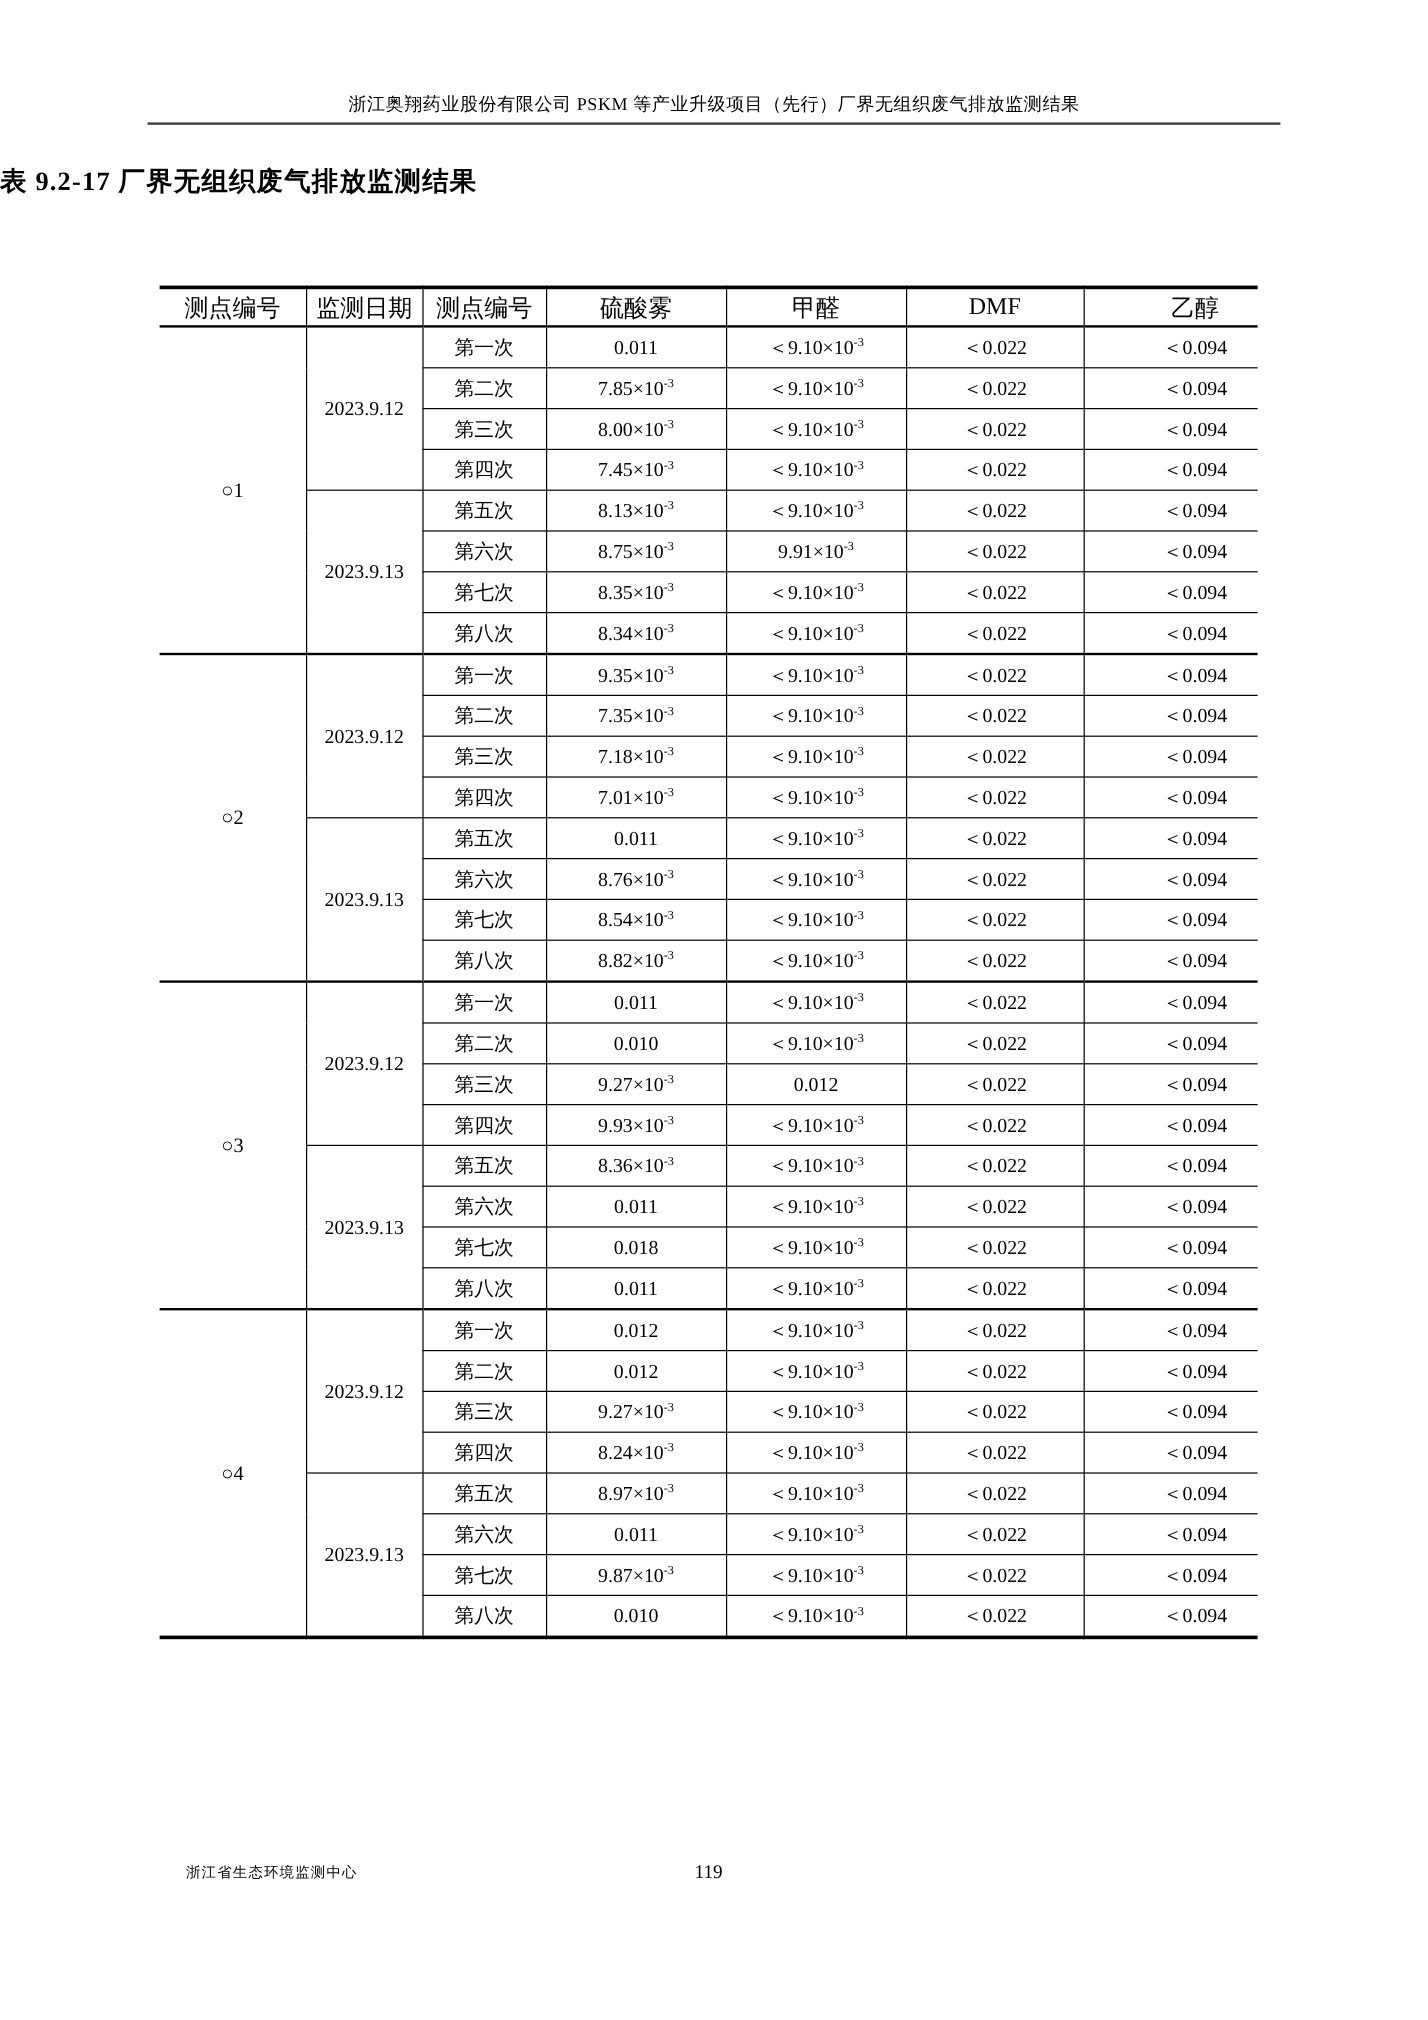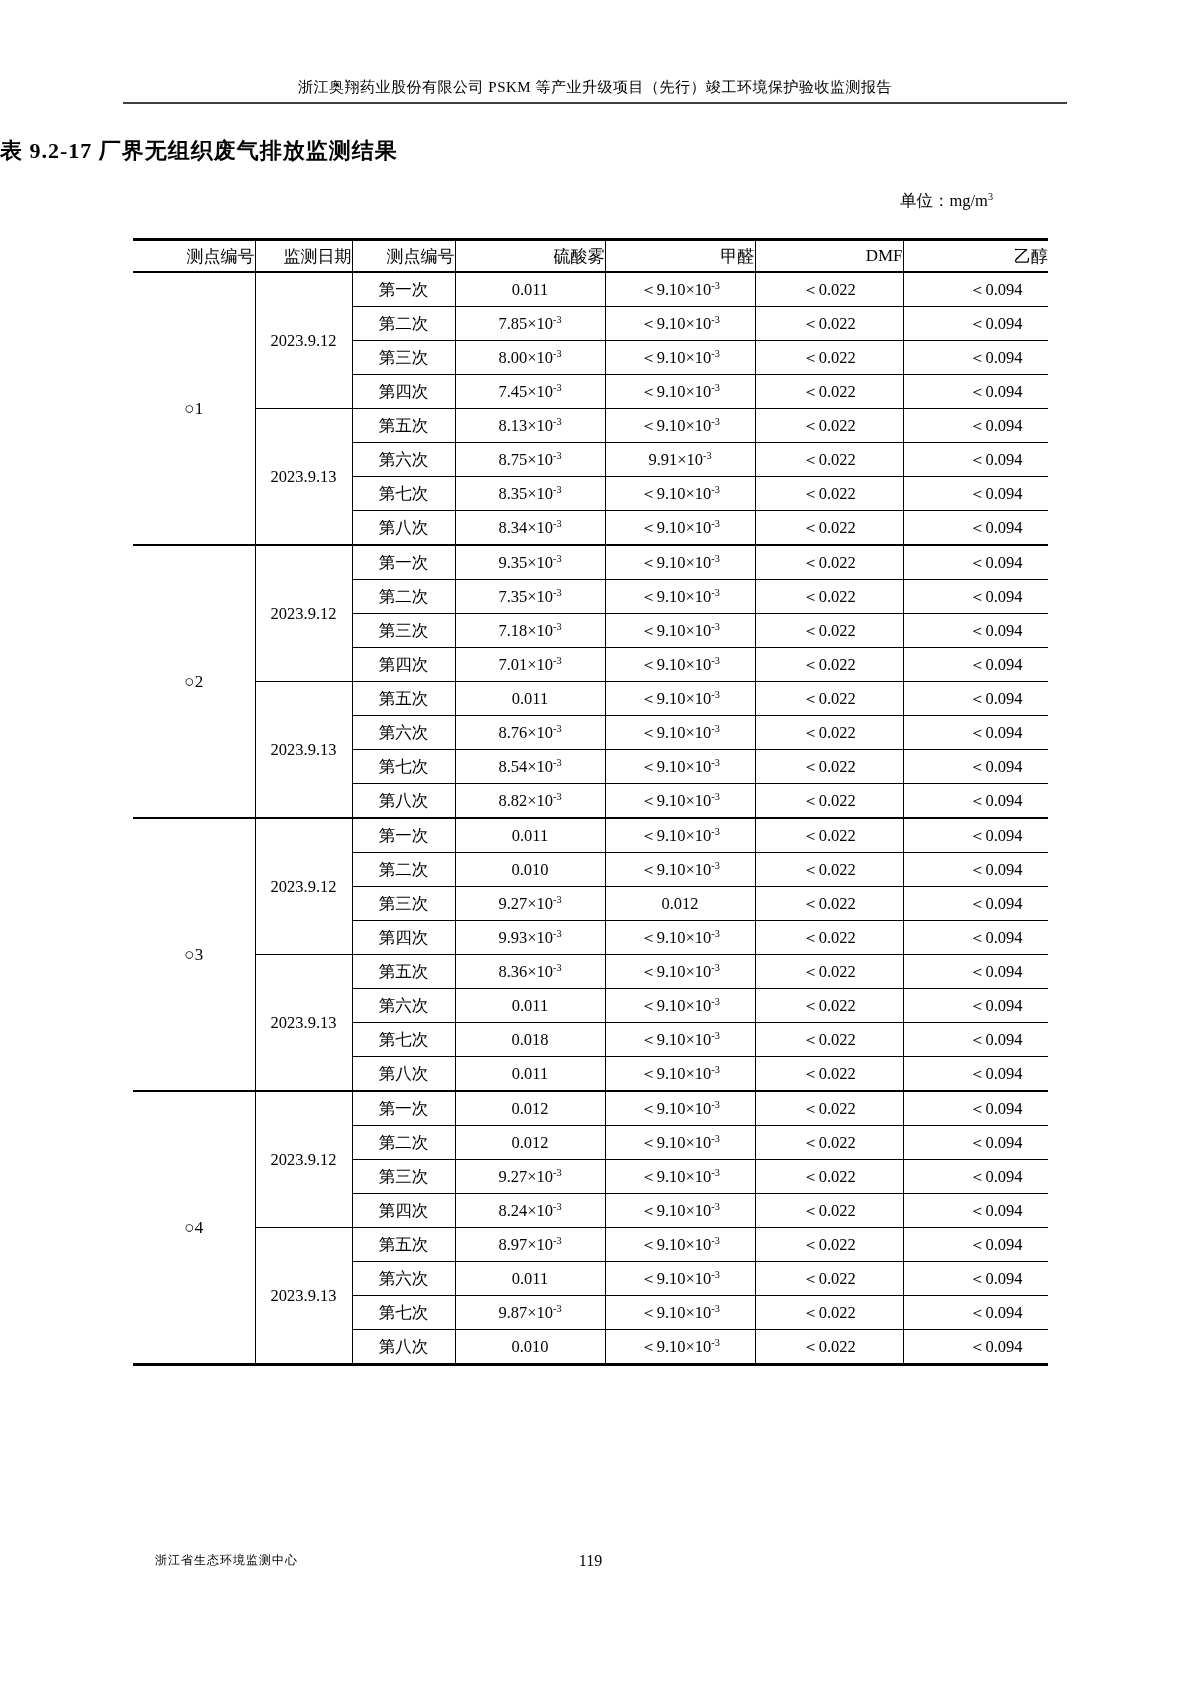--- a/index.html
+++ b/index.html
@@ -13,47 +13,46 @@
     background:#3f3f3f;}
   .table-title{position:absolute;top:136px;left:0;width:100%;text-align:left;
     font-size:22px;font-weight:bold;letter-spacing:1px;}
   .unit-line{position:absolute;top:190px;left:133px;width:915px;text-align:right;
     padding-right:55px;box-sizing:border-box;font-size:16.5px;}
   table.monitor{
     position:absolute;top:238px;left:133px;width:915px;border-collapse:collapse;
     table-layout:fixed;border-top:3px solid #000;border-bottom:3px solid #000;
   }
   table.monitor th{
-    height:30px;font-weight:normal;font-size:17px;text-align:right;
+    height:30px;font-weight:normal;font-size:20px;text-align:center;
     border-bottom:2px solid #000;border-right:1px solid #000;padding:0;
   }
   table.monitor td{
     height:33px;font-size:16.5px;text-align:center;vertical-align:middle;
     border-bottom:1px solid #000;border-right:1px solid #000;padding:0;
   }
   table.monitor th:last-child, table.monitor td:last-child{border-right:none;padding-left:40px;}
   table.monitor td.cell-point{border-bottom:2px solid #000;font-size:17px;}
   table.monitor td.block-end-cell{border-bottom:2px solid #000;margin-top:47px;}
   table.monitor tr.block-end td{border-bottom:2px solid #000;}
   sup{font-size:0.62em;line-height:0;}
   .footer-left{position:absolute;top:1552px;left:155px;font-size:12px;letter-spacing:1px;}
   .footer-page{position:absolute;top:1552px;left:133px;width:915px;text-align:center;
     font-size:16px;}
 </style>
 </head>
 <body>
 
 <div class="page">
 
-  <div class="doc-header">浙江奥翔药业股份有限公司 PSKM 等产业升级项目（先行）竣工环境保护验收监测报告</div>
+  <div class="doc-header">浙江奥翔药业股份有限公司 PSKM 等产业升级项目（先行）厂界无组织废气排放监测结果</div>
   <div class="header-rule"></div>
 
   <div class="table-title">表 9.2-17  厂界无组织废气排放监测结果</div>
 
-  <div class="unit-line">单位：mg/m<sup>3</sup></div>
 
   <table class="monitor">
     <colgroup>
       <col style="width:122px">
         <col style="width:97px">
         <col style="width:103px">
       <col style="width:150px">
         <col style="width:150px">
         <col style="width:148px">
       <col style="width:145px">

